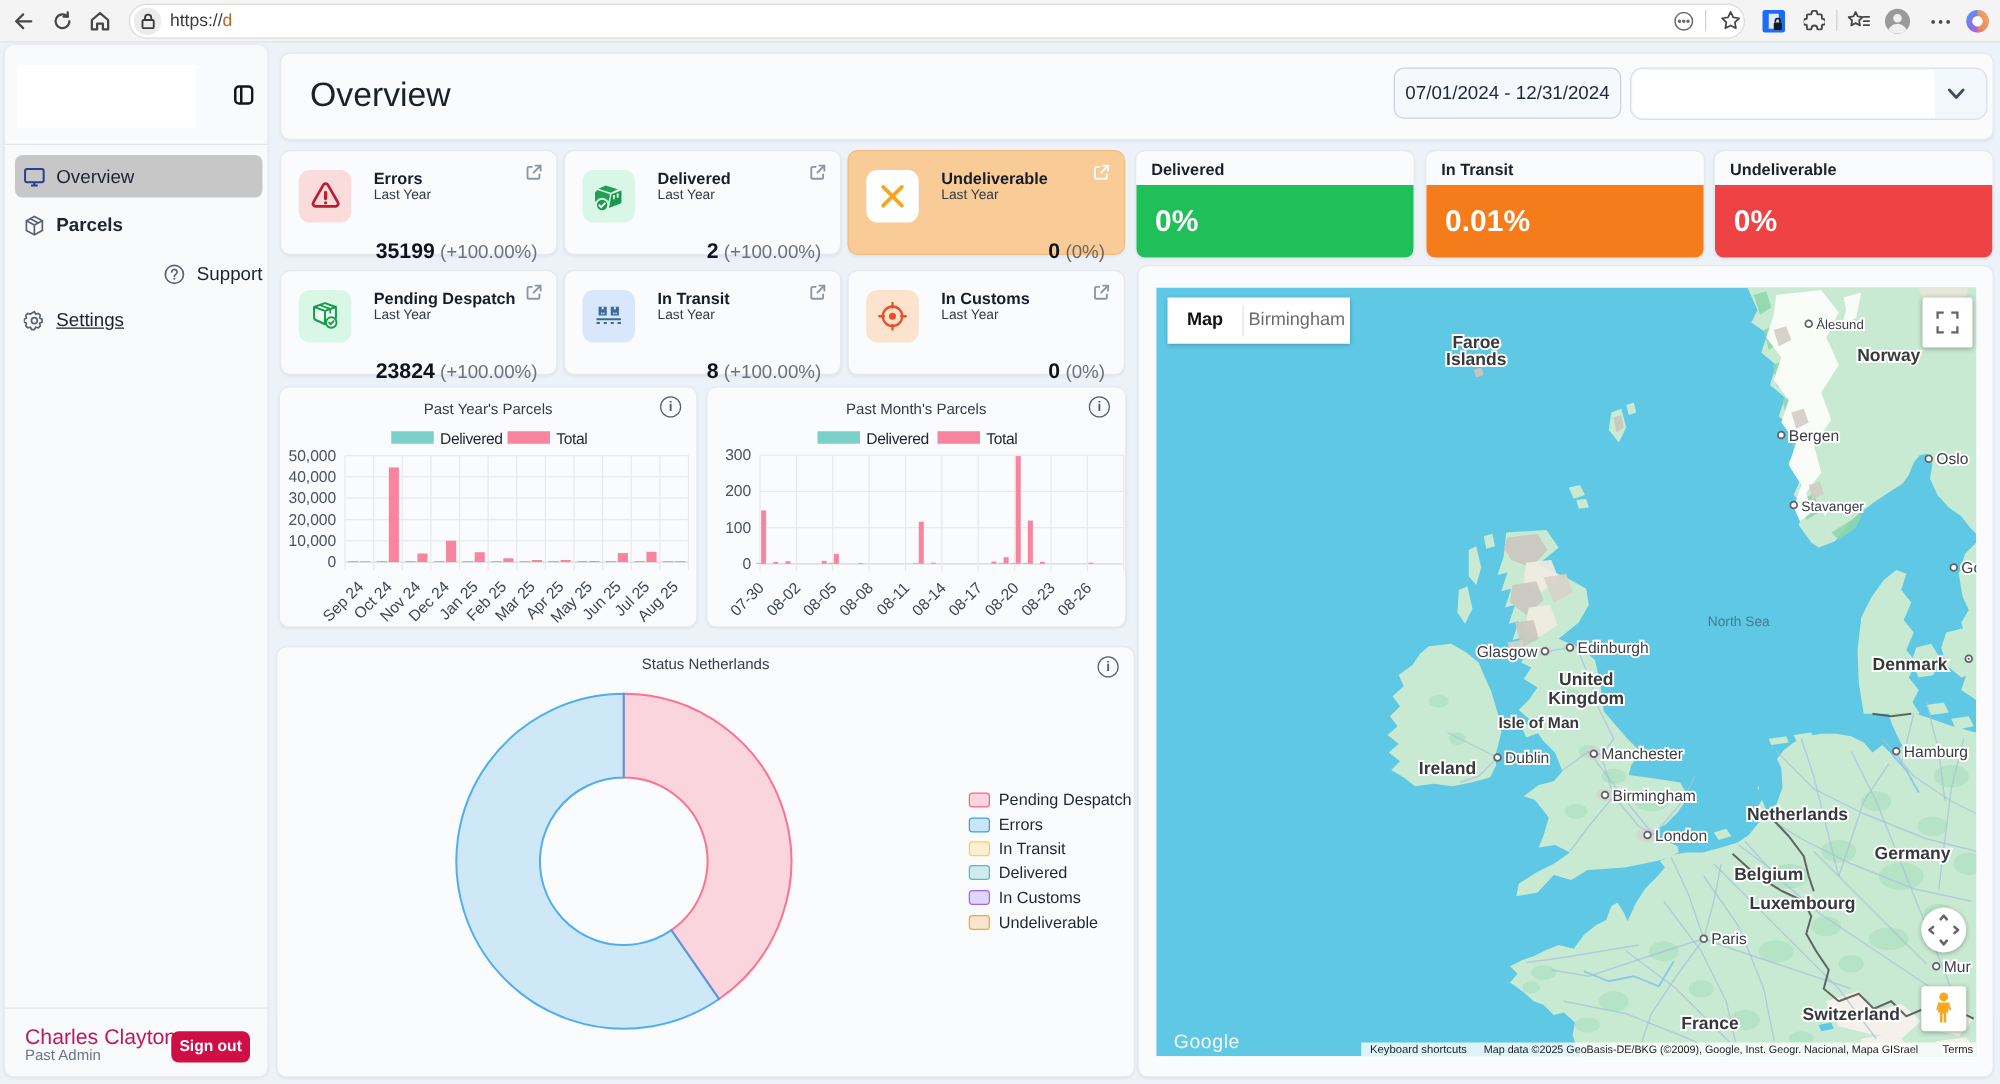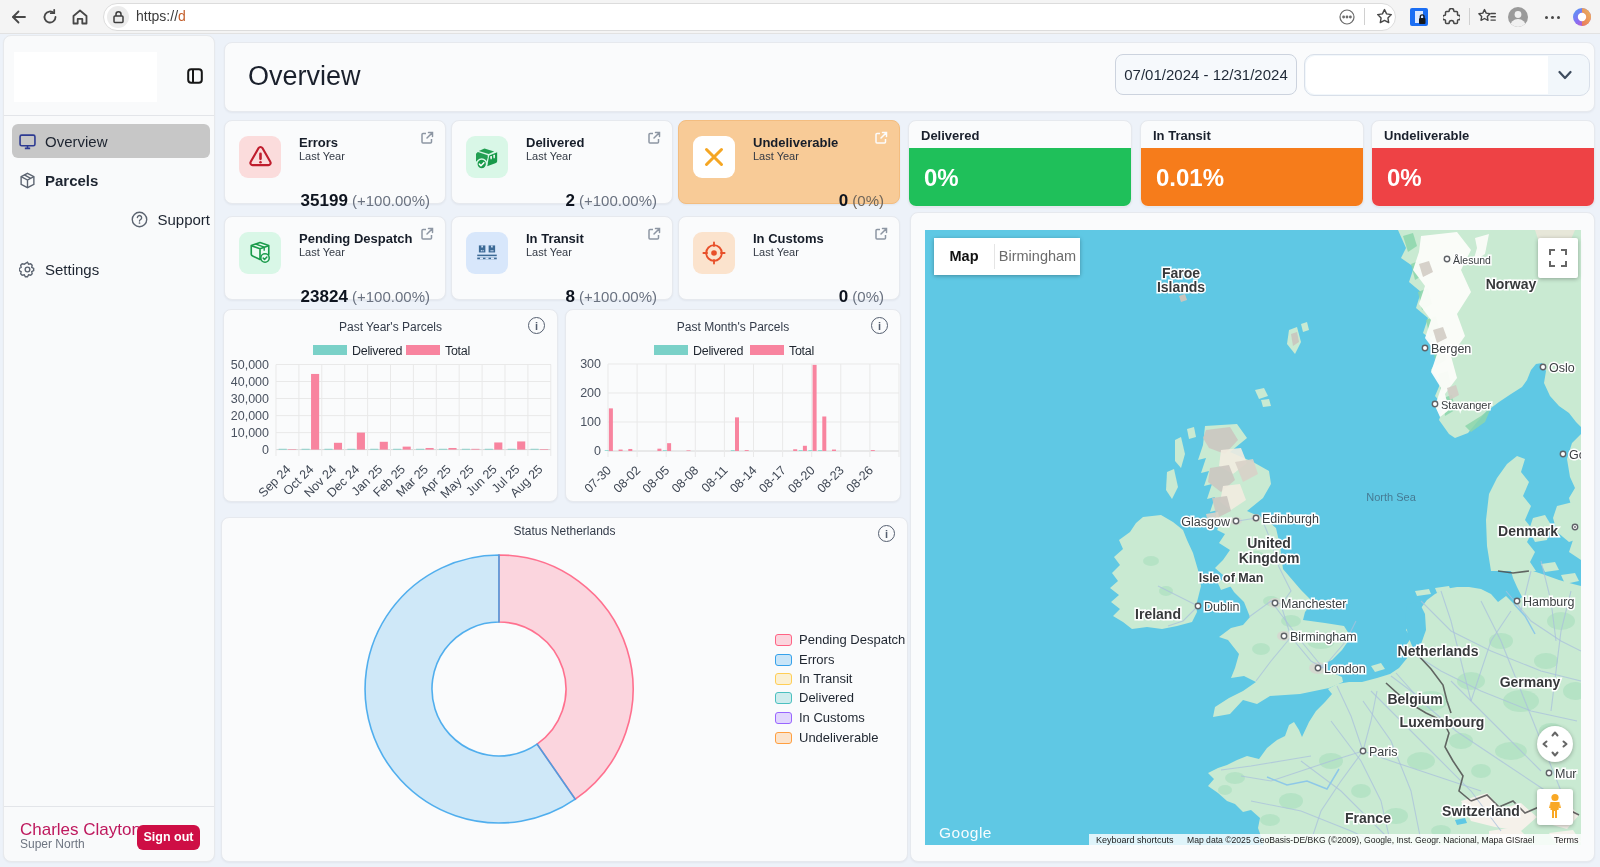--- a/index.html
+++ b/index.html
@@ -134,31 +134,31 @@
     Parcels
   </div>
   <div class="navitem" style="top:166px;justify-content:flex-end;">
     <svg width="17" height="17" viewBox="0 0 16 16" fill="none" stroke="#5b6370" stroke-width="1.3">
         <circle cx="8" cy="8" r="6.8"></circle>
         <path d="M6 6.2a2 2 0 1 1 3 1.8c-.6.4-1 .7-1 1.5" stroke-linecap="round"></path>
         <circle cx="8" cy="11.3" r="0.8" fill="#5b6370" stroke="none"></circle>
       </svg>
     Support
   </div>
-  <div class="navitem" style="top:216px;">
+  <div class="navitem" style="top:203px;text-decoration:underline;">
     <svg width="17" height="17" viewBox="0 0 16 16" fill="none" stroke="#5b6370" stroke-width="1.3">
         <circle cx="8" cy="8" r="2.2"></circle>
         <path d="M8 1.2l1 1.8 2-.4 1.4 1.4-.4 2 1.8 1-0 2-1.8 1 .4 2L11 13.4l-2-.4-1 1.8-2 0-1-1.8-2 .4L1.6 12l.4-2-1.8-1 0-2 1.8-1-.4-2L3 2.6l2 .4z"></path>
       </svg>
     Settings
   </div>
 
   <div class="abs" style="left:0;top:770px;width:210px;height:1px;background:#e3e5e9;"></div>
   <div class="abs" style="left:16px;top:784px;font-size:17px;font-weight:normal;color:#be185d;">Charles Clayton</div>
-  <div class="abs" style="left:16px;top:801px;font-size:12px;color:#6d7480;">Super North</div>
+  <div class="abs" style="left:16px;top:801px;font-size:12px;color:#6d7480;">Past Admin</div>
   <div class="abs" style="left:133px;top:789px;width:63px;height:25px;background:#ce0e45;border-radius:6px;color:#fff;font-size:12.5px;font-weight:bold;text-align:center;line-height:25px;">Sign out</div>
 </div>
 
 <div class="card" id="headercard">
   <div id="pagetitle">Overview</div>
   <div id="datebox">07/01/2024 - 12/31/2024</div>
   <div id="selbox">
       <div style="position:absolute;left:1px;top:1px;width:242px;height:38px;background:#fff;border-radius:9px 0 0 9px;"></div>
       <svg style="position:absolute;right:17px;top:15px" width="14" height="11" viewBox="0 0 14 11" fill="none" stroke="#3e4c5e" stroke-width="2.2" stroke-linecap="round" stroke-linejoin="round">
         <path d="M1.5 2l5.5 6 5.5-6"></path>

